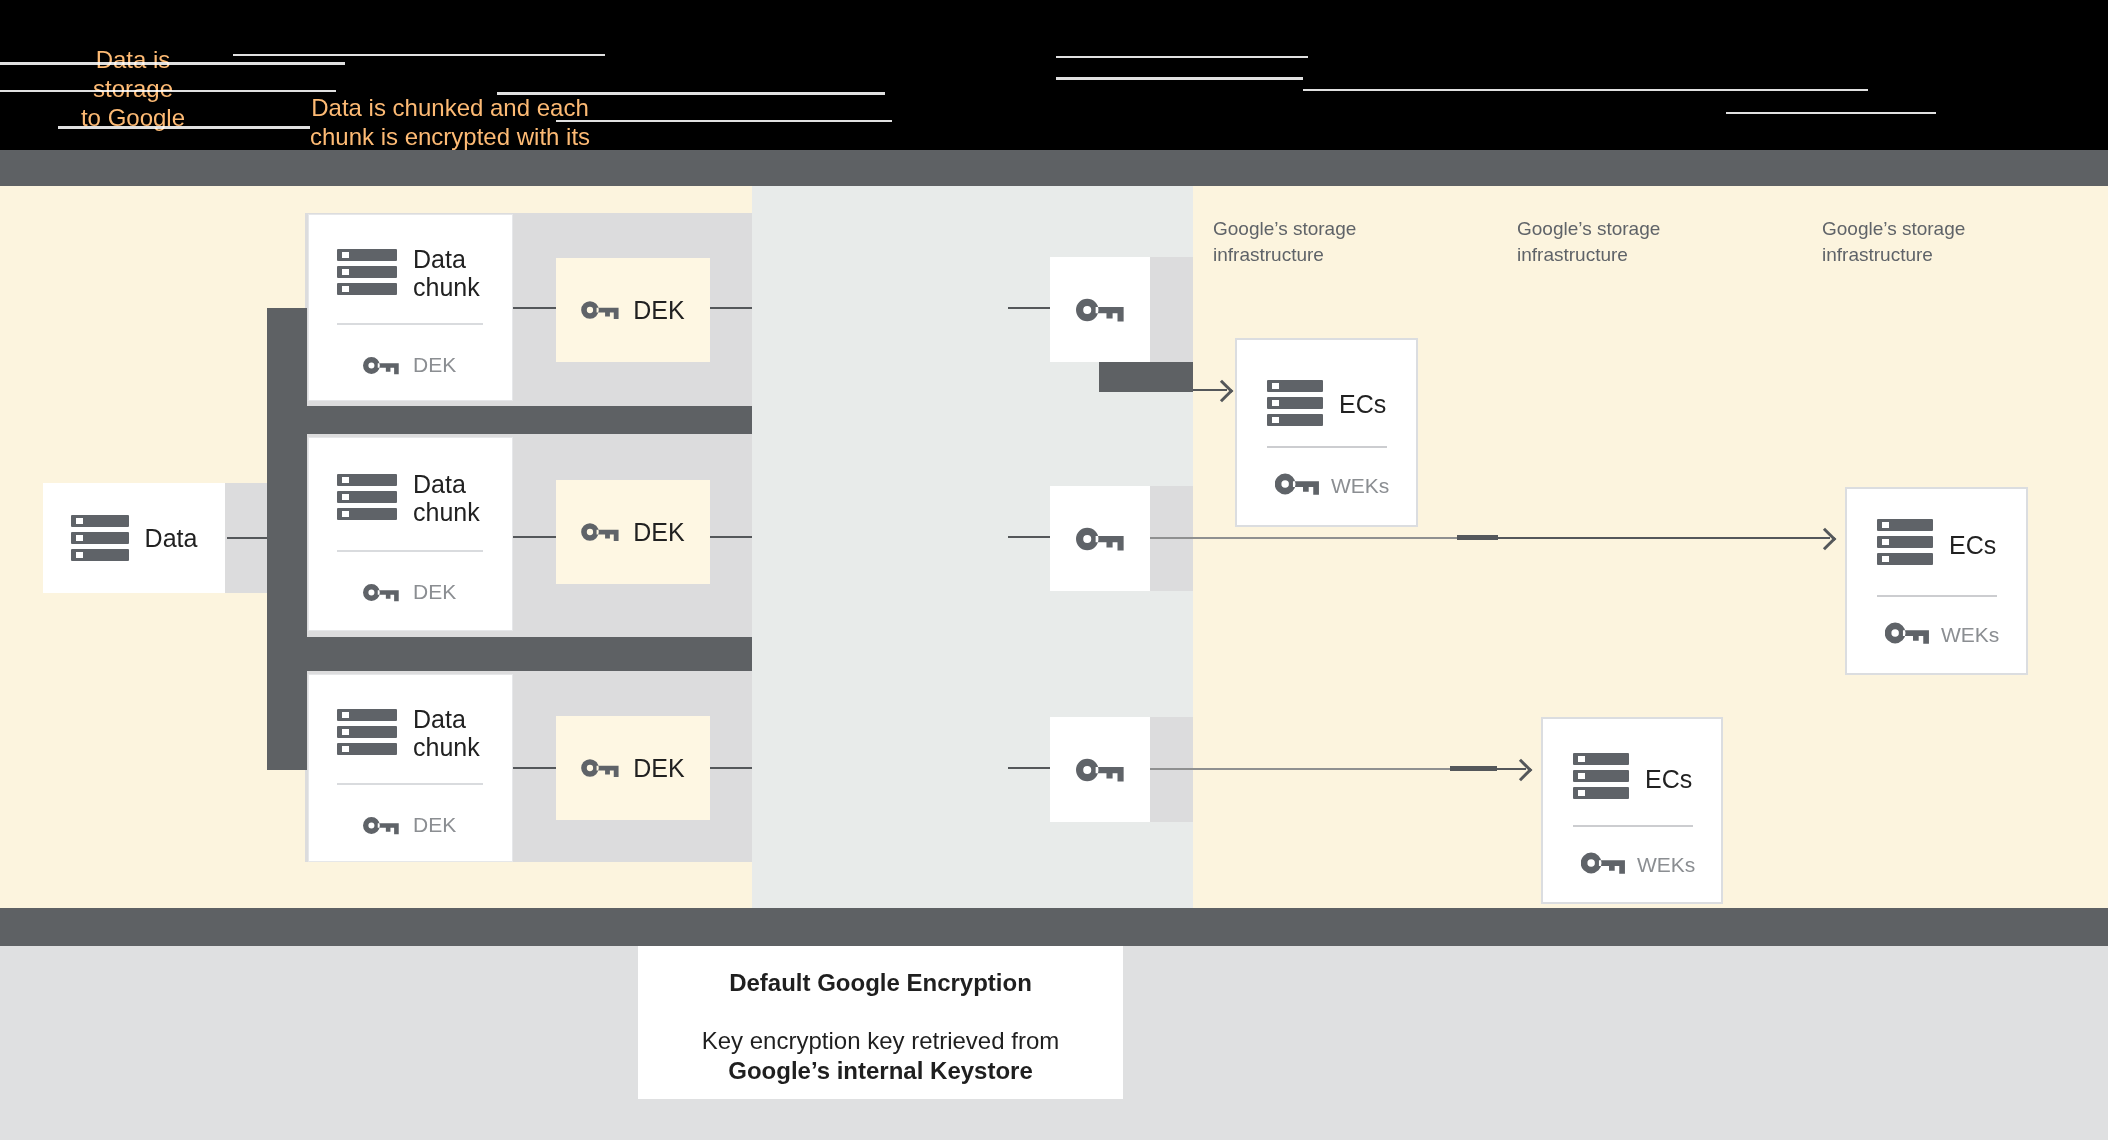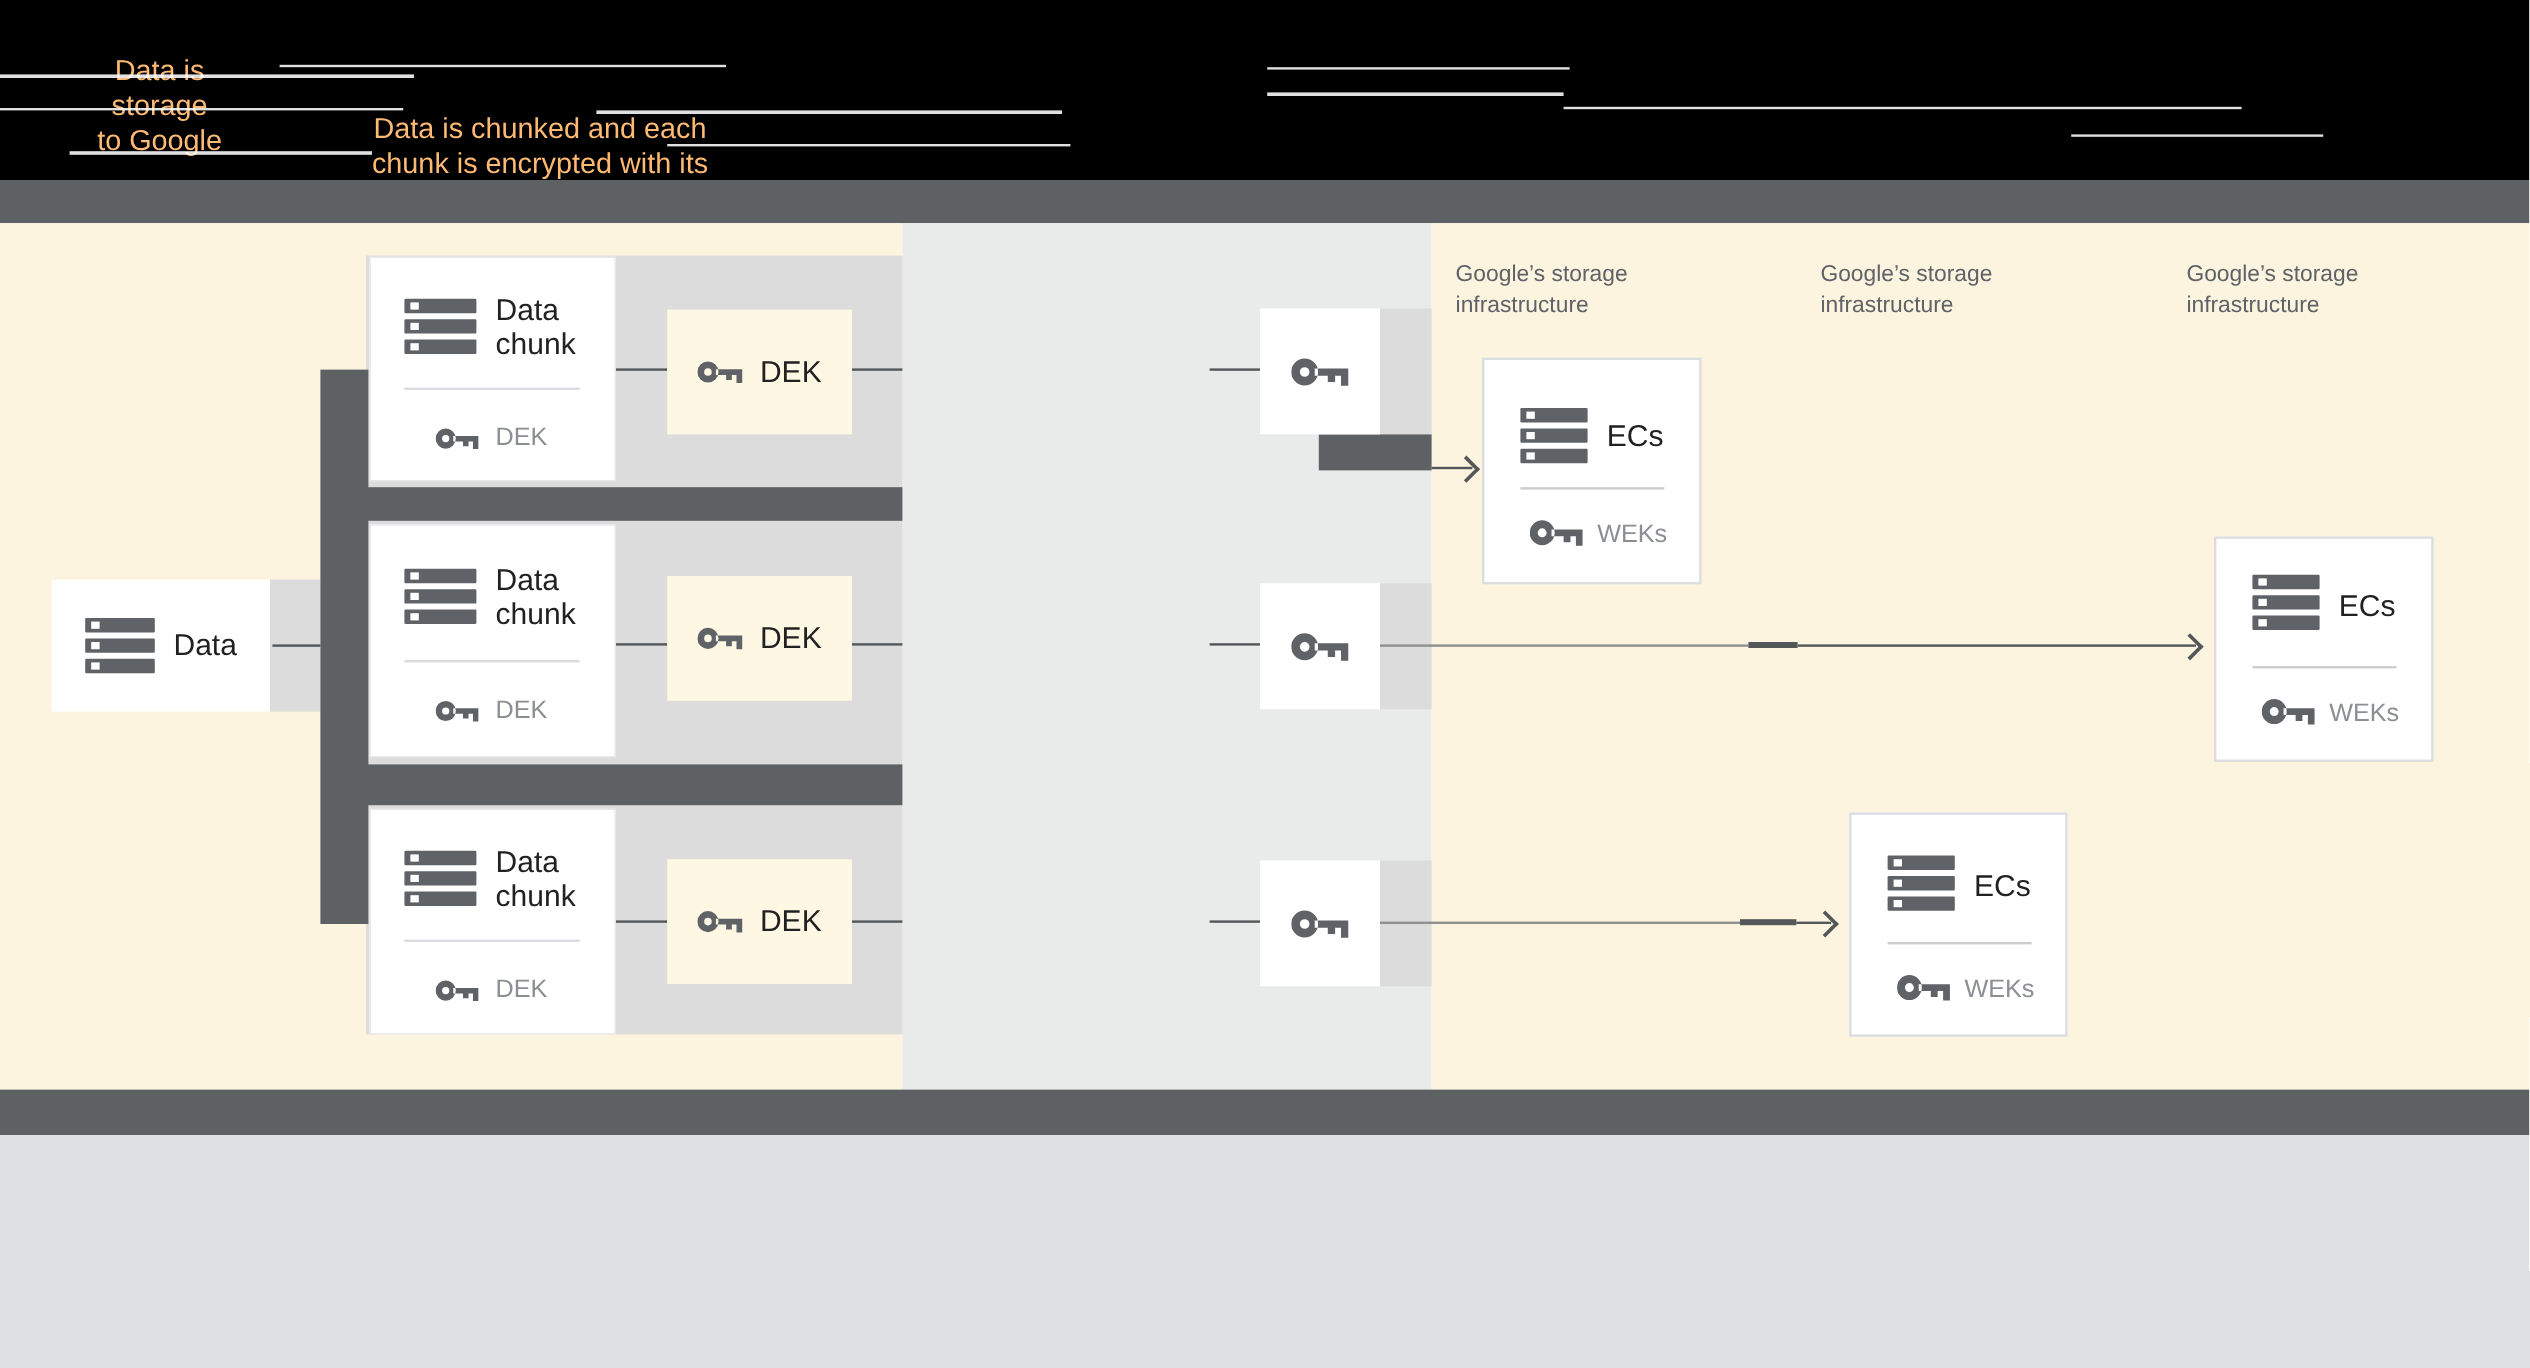--- a/index.html
+++ b/index.html
@@ -14,21 +14,21 @@
   .graycol{background:#dcdcdd;}
   .footer{background:#dfe0e1;}
   
   .cap{color:#fdba74;font-size:24px;line-height:29px;text-align:center;}
   .streak{position:absolute;background:#ffffff;opacity:.88;height:3px;}
   .chunkbox{background:#ffffff;border:1px solid #e6e7e9;box-sizing:border-box;}
   .dekbox{background:#fef7e3;display:flex;align-items:center;justify-content:center;gap:14px;}
   .kekbox{background:#e7f3eb;border:2px solid #dce9df;box-sizing:border-box;
           display:flex;align-items:center;justify-content:center;gap:14px;}
   .keybox{background:#ffffff;display:flex;align-items:center;justify-content:center;}
-  .ecsbox{background:#ffffff;border:2px solid #dbdde0;box-sizing:border-box;}
+  .ecsbox{background:#ffffff;border:2px solid #dbdde0;box-sizing:border-box;margin-top:40px;}
   .databox{background:#ffffff;display:flex;align-items:center;justify-content:center;gap:16px;}
   .boxlabel{font-size:25px;color:#212121;}
   .smalllabel{font-size:21px;color:#8b8e92;}
   .storlabel{font-size:19px;line-height:26px;color:#5f6368;width:190px;}
   
   .db-icon{display:flex;flex-direction:column;justify-content:space-between;}
   .db-icon .dbar{position:relative;height:12px;background:#5f6368;border-radius:1px;}
   .db-icon .dbar::after{content:"";position:absolute;left:5px;top:3px;width:7px;height:6px;background:#ffffff;}
   
   .hline{position:absolute;height:2px;background:#54575a;}
@@ -250,14 +250,19 @@
     <div class="divider" style="left:30px;top:106px;width:120px;background:#cccdd0;"></div>
     <svg class="abs key-svg" style="left:38px;top:131px;" width="44" height="26" viewBox="0 0 27 16">
       <path fill="#5f6368" fill-rule="evenodd" d="M6.2 1.6a6.4 6.4 0 1 0 0 12.8 6.4 6.4 0 0 0 0-12.8zm0 4.1a2.3 2.3 0 1 1 0 4.6 2.3 2.3 0 0 1 0-4.6z M11 6.3h16v3.5h-16z M17.2 9.8h3.5v3h-3.5z M23.5 9.8h3.5v4.8h-3.5z"></path>
     </svg>
     <div class="abs smalllabel" style="left:94px;top:134px;">WEKs</div>
   </div>
 
   <div class="abs bar" style="left:0;top:908px;width:2108px;height:38px;"></div>
   <div class="abs footer" style="left:0;top:946px;width:2108px;height:194px;"></div>
 
+  <div class="abs caption" style="left:638px;top:946px;width:485px;height:153px;">
+    <div class="t">Default Google Encryption</div>
+    <div class="l1">Key encryption key retrieved from</div>
+    <div class="l2">Google’s internal Keystore</div>
+  </div>
 
 </div>
 
 </body></html>

